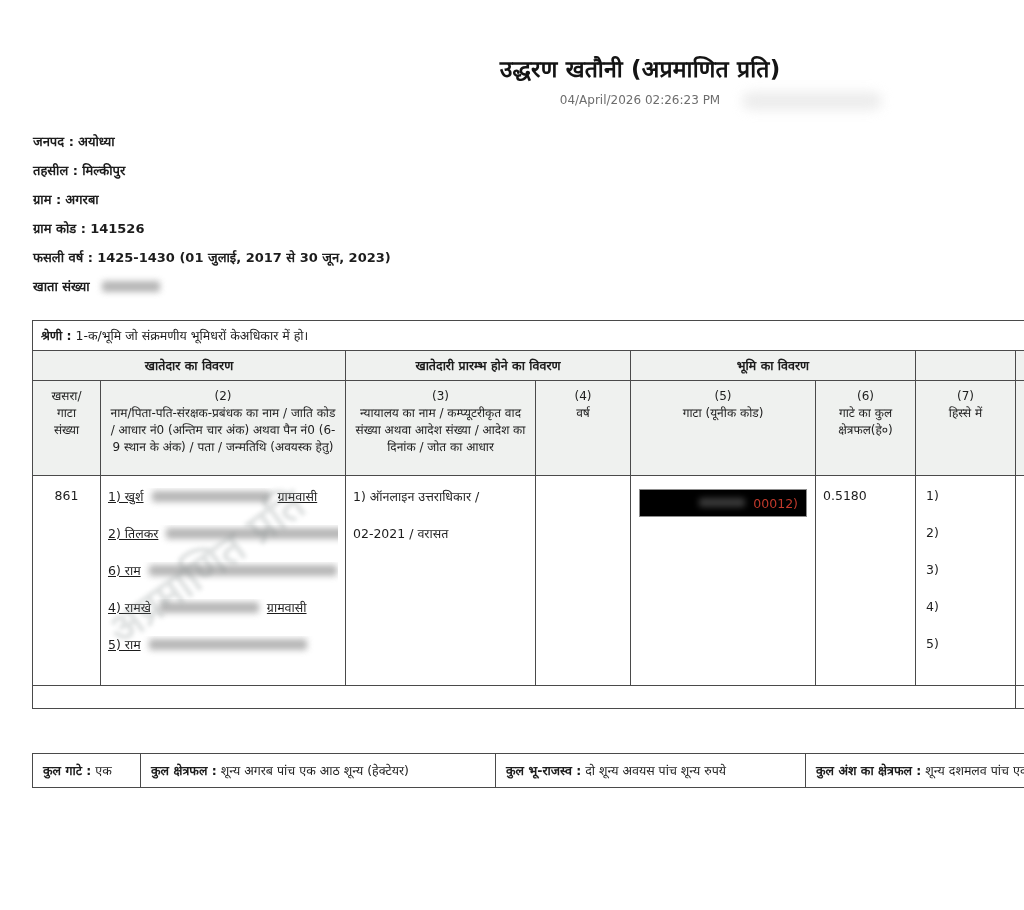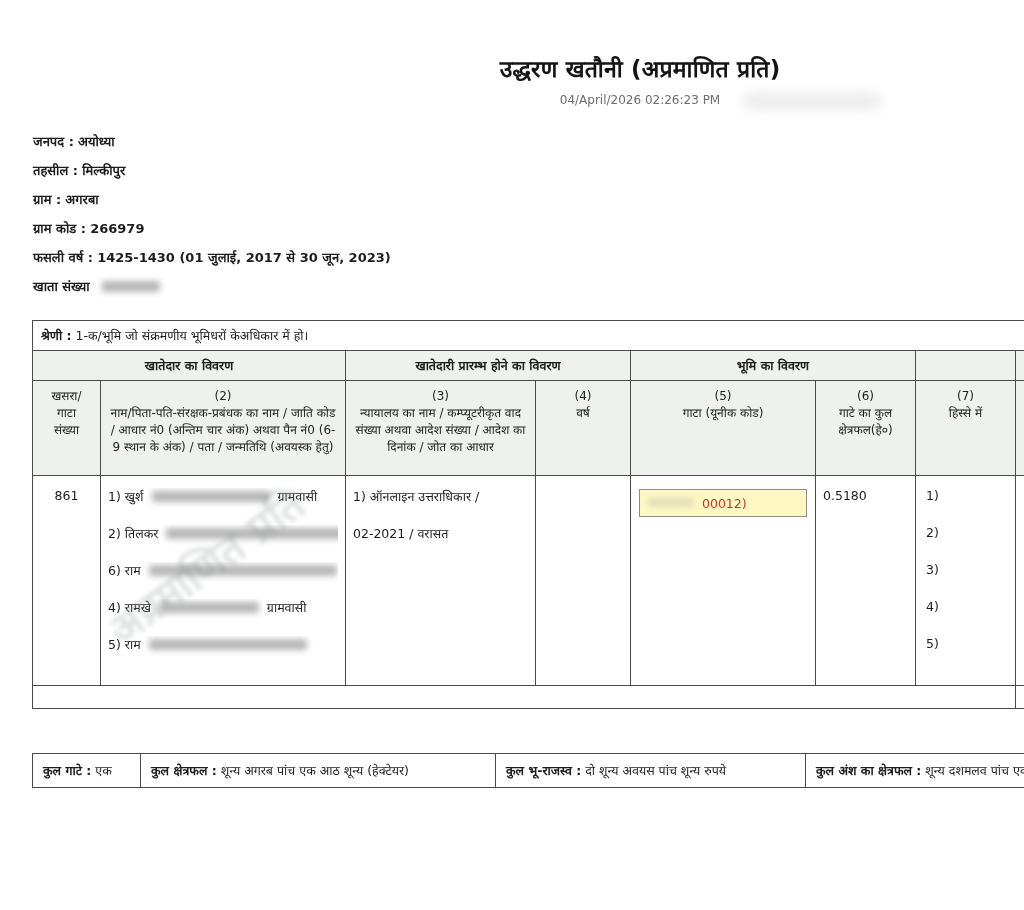--- a/index.html
+++ b/index.html
@@ -43,28 +43,28 @@
     background:#eff1ef;text-align:center;font-weight:bold;
     padding:6px 4px;font-size:12.5px;vertical-align:middle;
   }
   tr.hdr-row th{
     background:#eff1ef;text-align:center;font-weight:normal;
     padding:7px 6px;height:80px;font-size:12px;line-height:17px;
   }
   .col-text{white-space:pre-line;}
   tr.data-row td{height:172px;padding:12px 7px;font-size:12.5px;}
   td.khasra-cell{text-align:center;padding-top:14px;}
-  .name-line{height:37px;white-space:nowrap;overflow:hidden;}
+  .name-line{height:37px;white-space:nowrap;overflow:hidden;text-decoration:underline;}
   .order-line{height:37px;white-space:nowrap;}
   .share-line{height:37px;padding-left:3px;}
   td.gata-cell{padding:3px;}
   .code-box{
-    margin:1px;height:26px;border:1px solid #8d8d8d;background:#fef9c3;
-    display:flex;align-items:center;
-    cursor:pointer;
+    margin:1px;height:26px;border:1px solid #8d8d8d;background:#000000;
+    display:flex;align-items:center;justify-content:flex-end;
+    padding-right:8px;cursor:pointer;
   }
   .code-red{color:#c0392b;font-size:12.5px;}
   td.area-cell{padding-left:10px;padding-top:13px;}
   tr.empty-row td{height:20px;}
 
   
   .watermark{
     position:absolute;left:95px;top:558px;
     transform:rotate(-36deg);transform-origin:0 0;
     font-size:42px;font-weight:bold;color:#879090;opacity:.28;
@@ -97,21 +97,21 @@
     <div class="meta-line">
       <span class="lbl">तहसील :</span>
       <span class="val">मिल्कीपुर</span>
     </div>
     <div class="meta-line">
       <span class="lbl">ग्राम :</span>
       <span class="val">अगरबा</span>
     </div>
     <div class="meta-line">
       <span class="lbl">ग्राम कोड :</span>
-      <span class="val">266979</span>
+      <span class="val">141526</span>
     </div>
     <div class="meta-line">
       <span class="lbl">फसली वर्ष :</span>
       <span class="val">1425-1430 (01 जुलाई, 2017 से 30 जून, 2023)</span>
     </div>
     <div class="meta-line">
       <span class="lbl">खाता संख्या</span>
       <span class="blur" style="width:58px;"></span>
     </div>
   </div>

